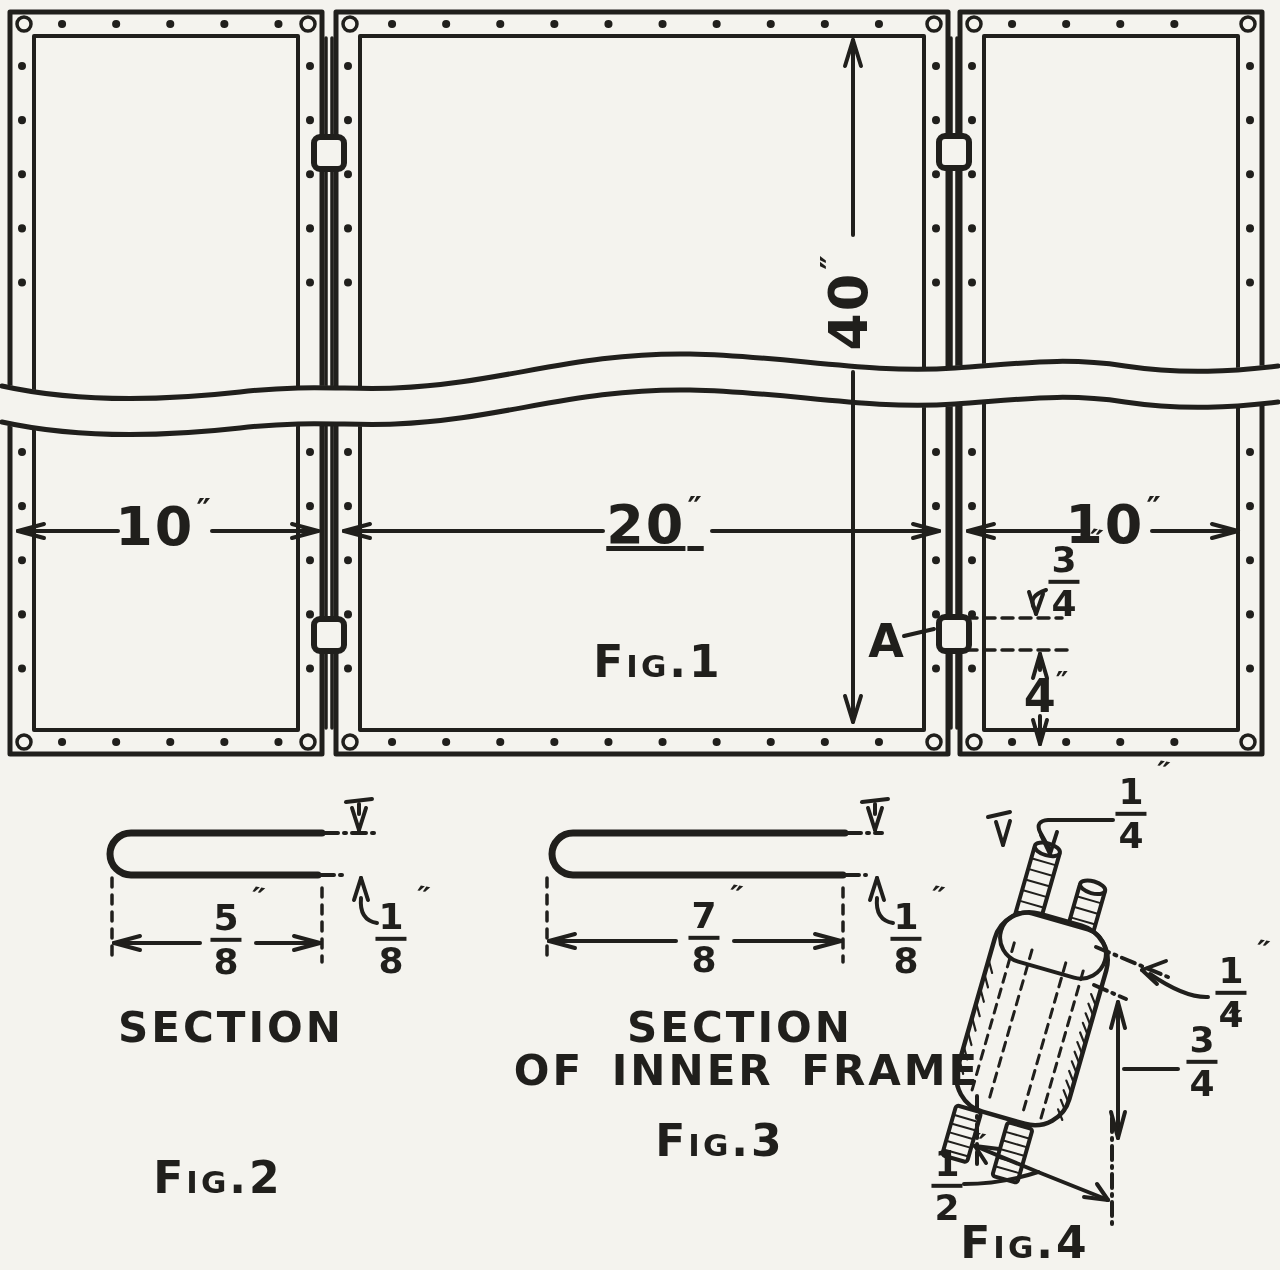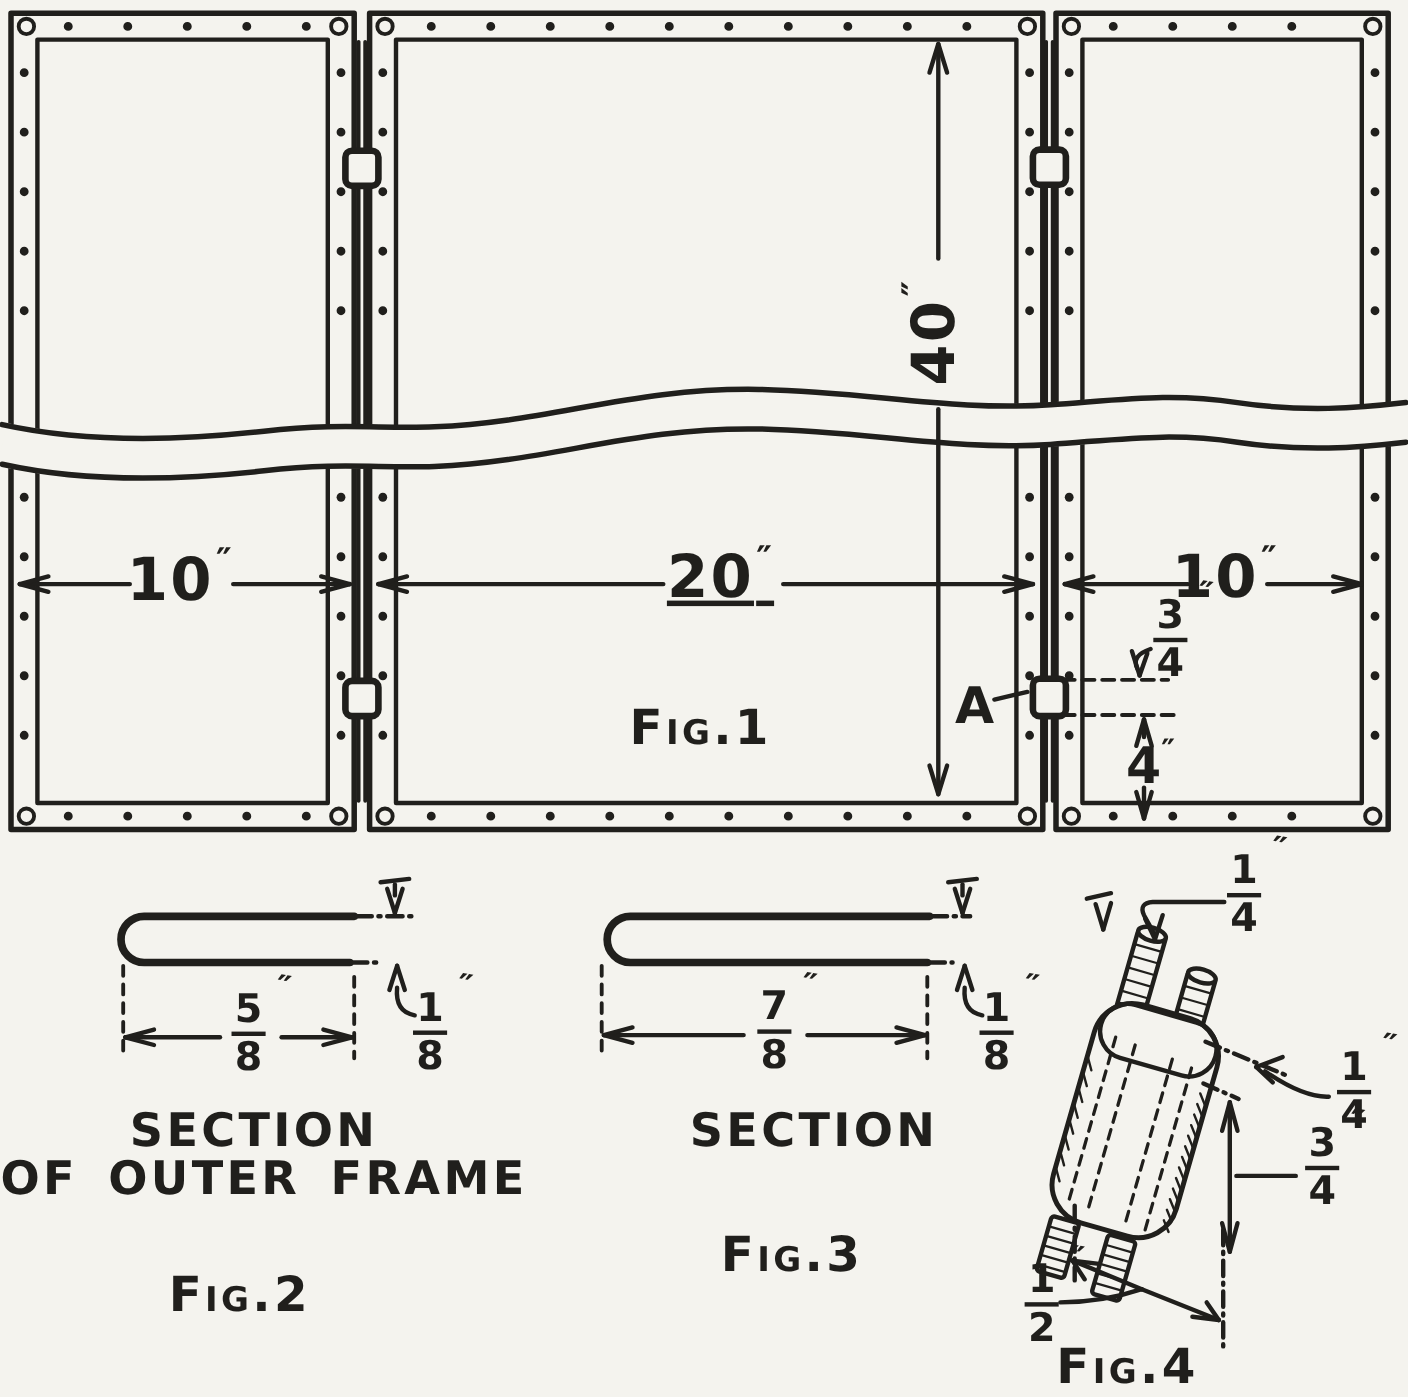--- a/index.html
+++ b/index.html
@@ -327,54 +327,54 @@
           <line x1="1108" y1="1200" x2="1097" y2="1184"></line>
     </g>
   </g>
 </svg>
 
 <div class="lbl dim rot90" style="left:846px;top:302px;"><span>40</span><span class="u">″</span></div>
 <div class="lbl dim" style="left:164px;top:524px;"><span>10</span><span class="u">″</span></div>
 <div class="lbl dim" style="left:655px;top:522px;text-decoration:underline;"><span>20</span><span class="u">″</span></div>
 <div class="lbl dim" style="left:1114px;top:522px;"><span>10</span><span class="u">″</span></div>
 <div class="lbl letter" style="left:886px;top:641px;"><span>A</span></div>
-<div class="lbl figlab" style="left:637px;top:662px;text-align:center;"><span>Fig.1</span></div>
+<div class="lbl figlab" style="left:658px;top:662px;text-align:center;"><span>Fig.1</span></div>
 
 <div class="frac" style="left:1064px;top:582px;">
   <span class="num">3</span>
   <span class="den">4</span>
   <span class="marks">″</span>
 </div>
 <div class="lbl dim-small" style="left:1046px;top:694px;"><span>4</span><span class="u">″</span></div>
 
 <div class="frac" style="left:226px;top:940px;">
   <span class="num">5</span>
   <span class="den">8</span>
   <span class="marks">″</span>
 </div>
 <div class="frac" style="left:391px;top:939px;">
   <span class="num">1</span>
   <span class="den">8</span>
   <span class="marks">″</span>
 </div>
 <div class="lbl seccap" style="left:231px;top:1028px;"><span>SECTION</span></div>
-<div class="lbl seccap" style="left:240px;top:1071px;"><span>OF OUTER FRAME</span></div>
 <div class="lbl figlab" style="left:218px;top:1178px;"><span>Fig.2</span></div>
 
 <div class="frac" style="left:704px;top:938px;">
   <span class="num">7</span>
   <span class="den">8</span>
   <span class="marks">″</span>
 </div>
 <div class="frac" style="left:906px;top:939px;">
   <span class="num">1</span>
   <span class="den">8</span>
   <span class="marks">″</span>
 </div>
 <div class="lbl seccap" style="left:740px;top:1028px;"><span>SECTION</span></div>
+<div class="lbl seccap" style="left:747px;top:1071px;"><span>OF INNER FRAME</span></div>
 <div class="lbl figlab" style="left:720px;top:1141px;"><span>Fig.3</span></div>
 
 <div class="frac" style="left:1131px;top:814px;">
   <span class="num">1</span>
   <span class="den">4</span>
   <span class="marks">″</span>
 </div>
 <div class="frac" style="left:1231px;top:993px;">
   <span class="num">1</span>
   <span class="den">4</span>

